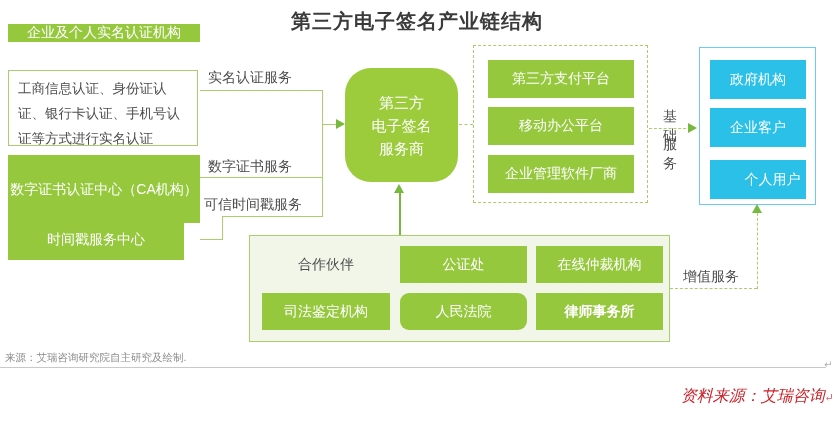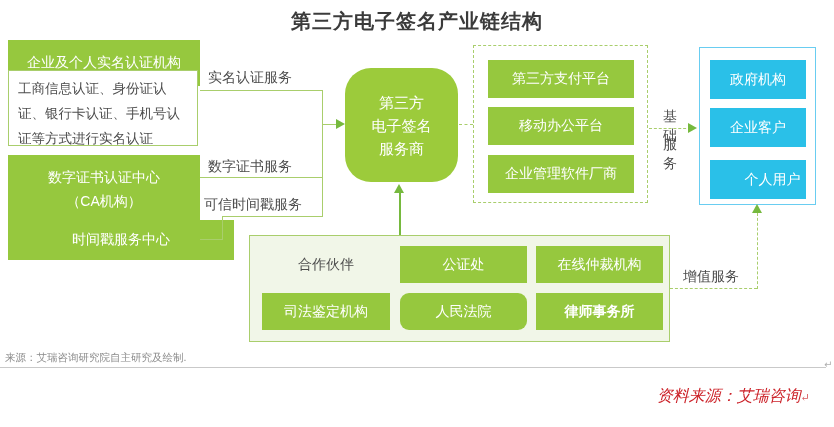--- a/index.html
+++ b/index.html
@@ -43,38 +43,38 @@
                   background:#f1f6e8; border:1px solid #a9ce6c; }
   .plain-label { position:absolute; color:#4d4d4d; font-size:14px;
                  display:flex; align-items:center; justify-content:center; }
 
   .vtext { position:absolute; width:16px; font-size:14px; color:#4d4d4d;
            line-height:19px; word-break:break-all; text-align:center; }
 
   .source-note { position:absolute; left:5px; top:351px; font-size:10.5px; color:#8c8c8c; }
   .rule { position:absolute; left:0; top:367px; width:826px; height:1px; background:#c9c9c9; }
   .rule-mark { position:absolute; left:824px; top:359px; font-size:10px; color:#b0b0b0; }
-  .attribution { position:absolute; right:24px; top:386px; font-family:"Liberation Serif","DejaVu Serif",serif;
+  .attribution { position:absolute; right:0; top:386px; font-family:"Liberation Serif","DejaVu Serif",serif;
                  font-style:italic; font-size:16px; color:#cc2229;margin-left:9px; }
   .attribution .mark { font-size:11px; font-style:normal; opacity:0.75; }
 </style>
 </head>
 <body>
 
 <div class="canvas">
 
   <div class="title">第三方电子签名产业链结构</div>
 
-  <div class="gbox" style="left:8px; top:40px; width:192px; height:46px;">企业及个人实名认证机构</div>
+  <div class="gbox" style="left:8px; top:24px; width:192px; height:18px;">企业及个人实名认证机构</div>
   <div class="wbox" style="left:8px; top:70px; width:190px; height:76px;">工商信息认证、身份证认证、银行卡认证、手机号认证等方式进行实名认证</div>
-  <div class="gbox" style="left:8px; top:155px; width:192px; height:68px; flex-direction:column; line-height:24px;align-items:center;">
+  <div class="gbox" style="left:8px; top:155px; width:192px; height:68px; flex-direction:row; line-height:24px;align-items:center;">
     <div>数字证书认证中心</div>
     <div>（CA机构）</div>
   </div>
-  <div class="gbox" style="left:8px; top:220px; width:226px; height:40px;">时间戳服务中心</div>
+  <div class="gbox" style="left:8px; top:220px; width:176px; height:40px;">时间戳服务中心</div>
 
   <div class="svclabel" style="left:208px; top:69px;">实名认证服务</div>
   <div class="svclabel" style="left:208px; top:158px;">数字证书服务</div>
   <div class="svclabel" style="left:204px; top:196px;">可信时间戳服务</div>
 
   <div class="hline" style="left:200px; top:90px; width:122px;"></div>
   <div class="hline" style="left:200px; top:177px; width:122px;"></div>
   <div class="hline" style="left:222px; top:216px; width:100px;"></div>
   <div class="vline" style="left:222px; top:216px; height:24px;"></div>
   <div class="hline" style="left:200px; top:239px; width:23px;"></div>

